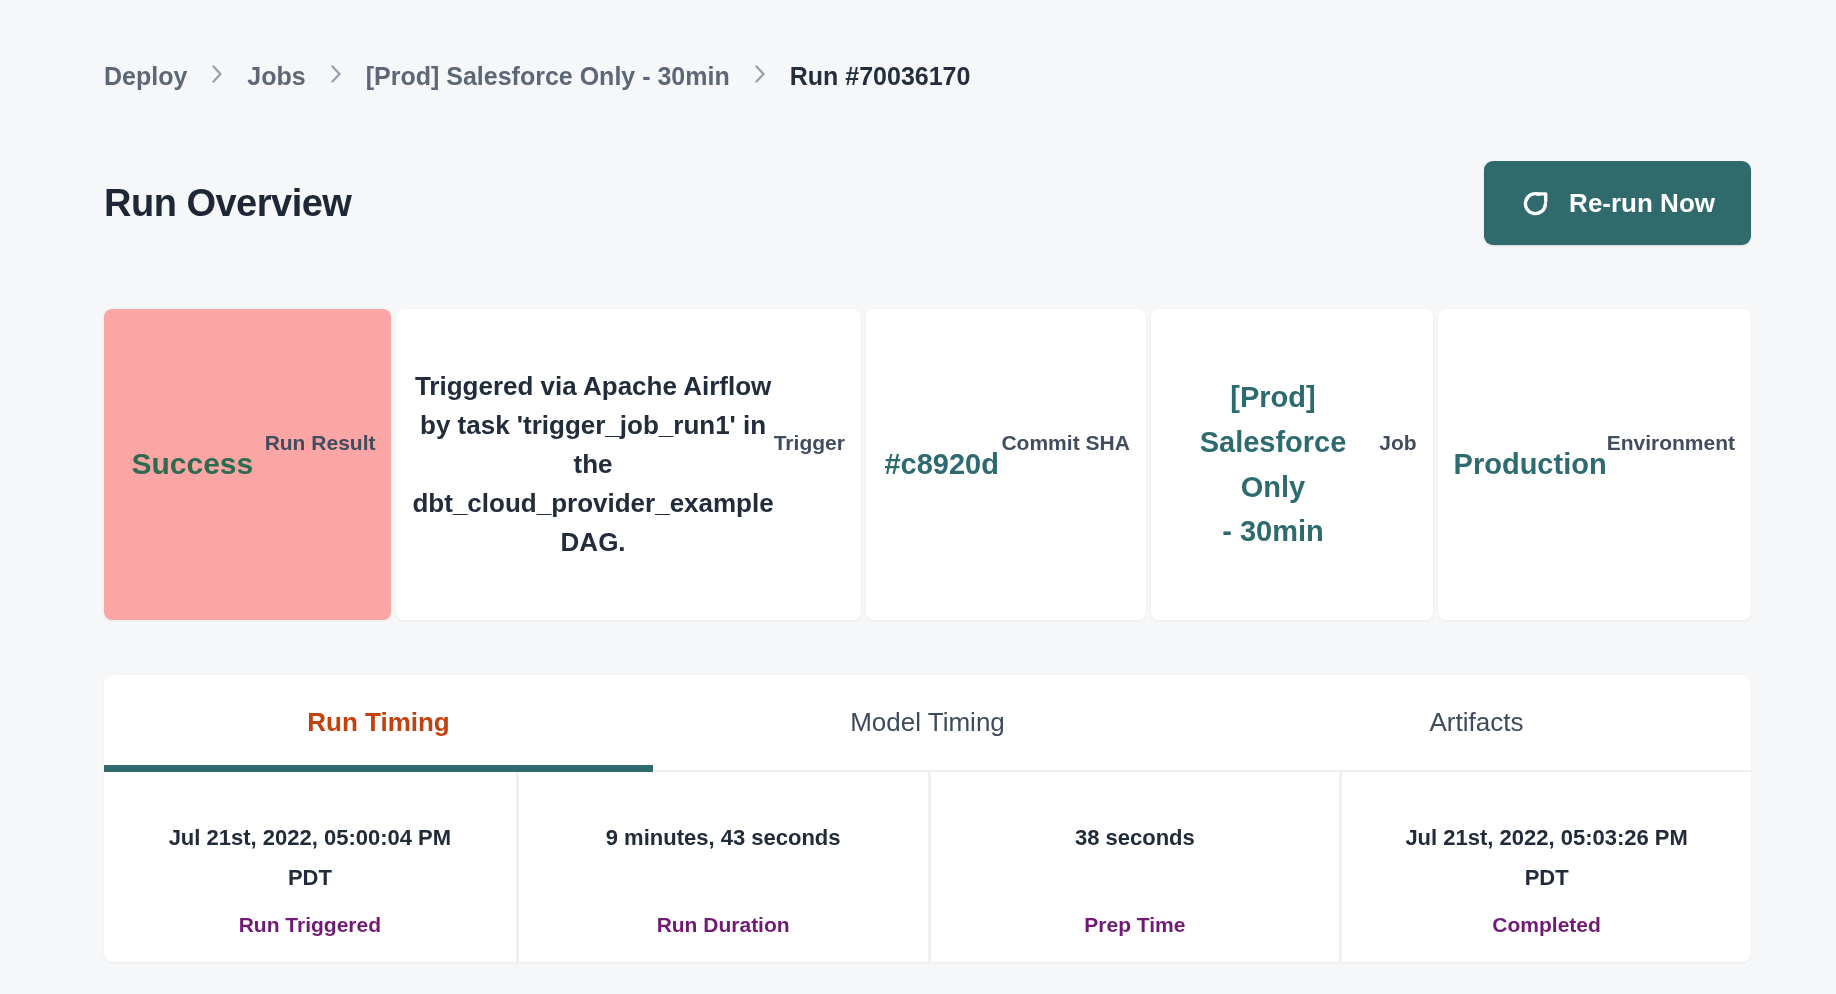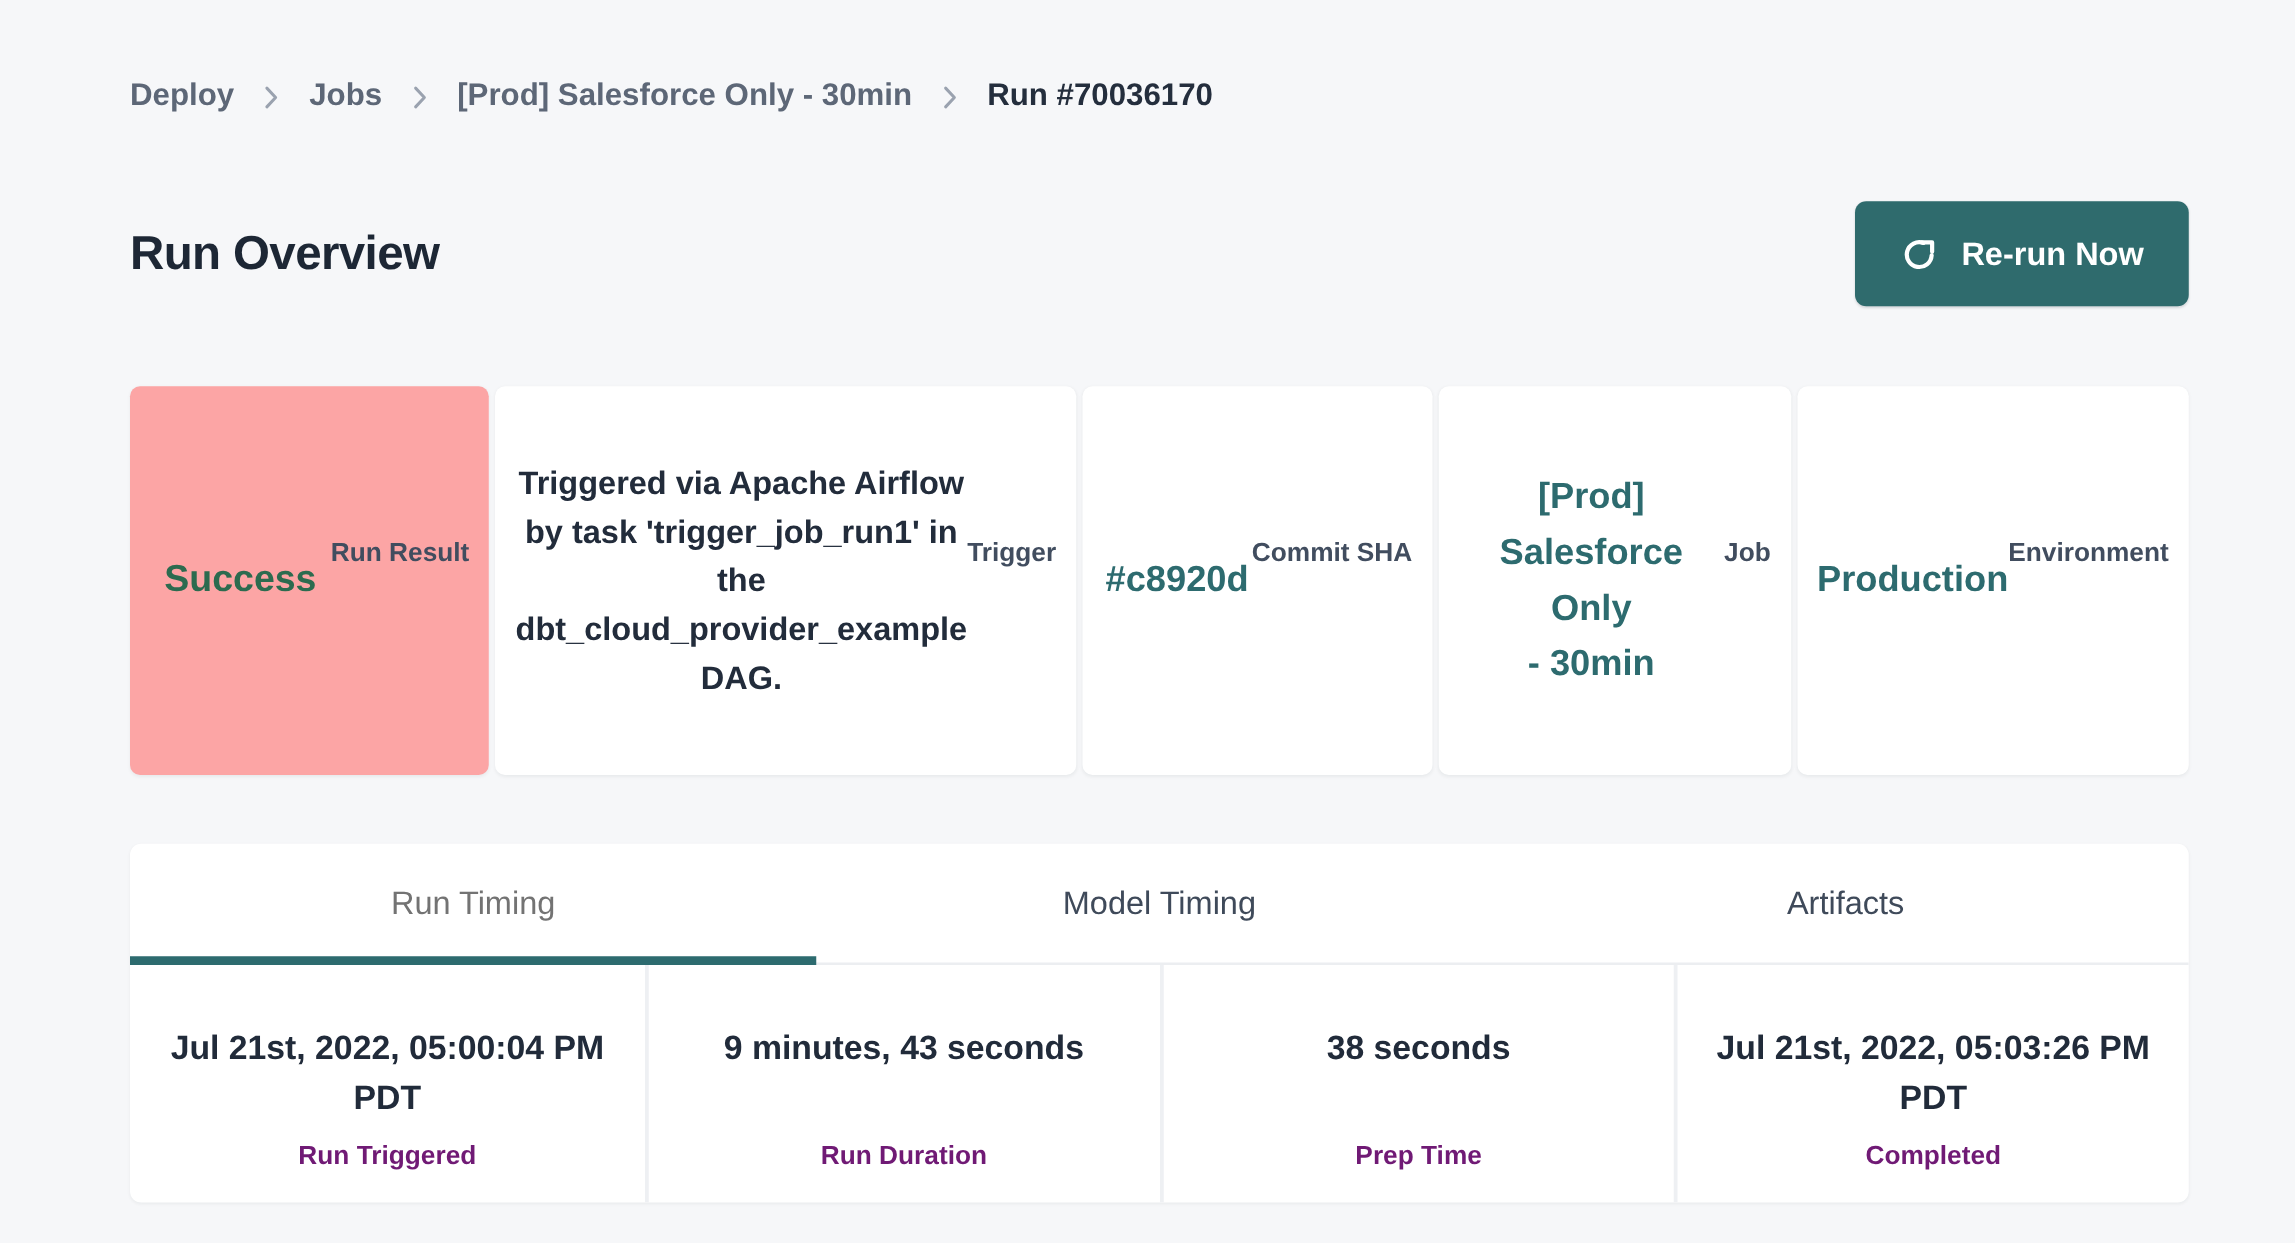--- a/index.html
+++ b/index.html
@@ -5,21 +5,21 @@
   * { margin: 0; padding: 0; box-sizing: border-box; }
   html, body { width: 1836px; height: 994px; overflow: hidden; }
   body {
     background: #f6f7f9;
     font-family: "Liberation Sans", sans-serif;
     color: #222c3b;
   }
   .page { padding: 62px 85px 0 104px; }
 
   
-  .breadcrumb { display: flex; align-items: center; column-gap: 24px; font-size: 25px; }
+  .breadcrumb { display: flex; align-items: flex-start; column-gap: 24px; font-size: 25px; }
   .crumb { color: #5d6777; font-weight: 600; text-decoration: none; cursor: pointer; }
   .crumb.current { color: #242e3d; font-weight: 700; cursor: default; }
   .crumb-chevron { display: flex; align-items: center; margin-top: 2px; }
 
   
   .title-row { margin-top: 70px; display: flex; align-items: center; justify-content: space-between; }
   .page-title { font-size: 38px; font-weight: 700; color: #1d2735; letter-spacing: -0.5px; }
   .rerun-btn {
     height: 84px; padding: 0 36px; border: none; border-radius: 9px;
     background: #2f6b6d; color: #ffffff; font-family: inherit;
@@ -54,30 +54,30 @@
   
   .bottom-card {
     margin-top: 55px; background: #ffffff; border-radius: 9px;
     box-shadow: 0 1px 3px rgba(23,29,41,.06); overflow: hidden;
   }
   .tabs { display: grid; grid-template-columns: 1fr 1fr 1fr; height: 97px; border-bottom: 2px solid #eceef1; }
   .tab {
     position: relative; display: flex; align-items: center; justify-content: center;
     font-size: 26px; font-weight: 500; color: #3f4a5a; cursor: pointer;
   }
-  .tab.active { color: #737373; font-weight: 400; }
+  .tab.active { color: #c2410c; font-weight: 700; }
   .tab.active::after {
     content: ""; position: absolute; left: 0; right: 0; bottom: -2px;
     height: 7px; background: #2d6b6f;
   }
   .timing { display: grid; grid-template-columns: 1fr 1fr 1fr 1fr; height: 190px; }
   .timing-cell { text-align: center; padding: 46px 20px 0; }
   .timing-cell + .timing-cell { border-left: 3px solid #eef0f3; }
   .timing-value {
-    font-size: 27px; font-weight: 700; color: #212b3a;
+    font-size: 22px; font-weight: 700; color: #212b3a;
     line-height: 40px; min-height: 80px; white-space: pre-line;
   }
   .timing-label { font-size: 21px; font-weight: 600; color: #701a75; margin-top: 15px; }
 </style>
 </head>
 <body>
 
 <div class="page">
 
   <nav class="breadcrumb">

